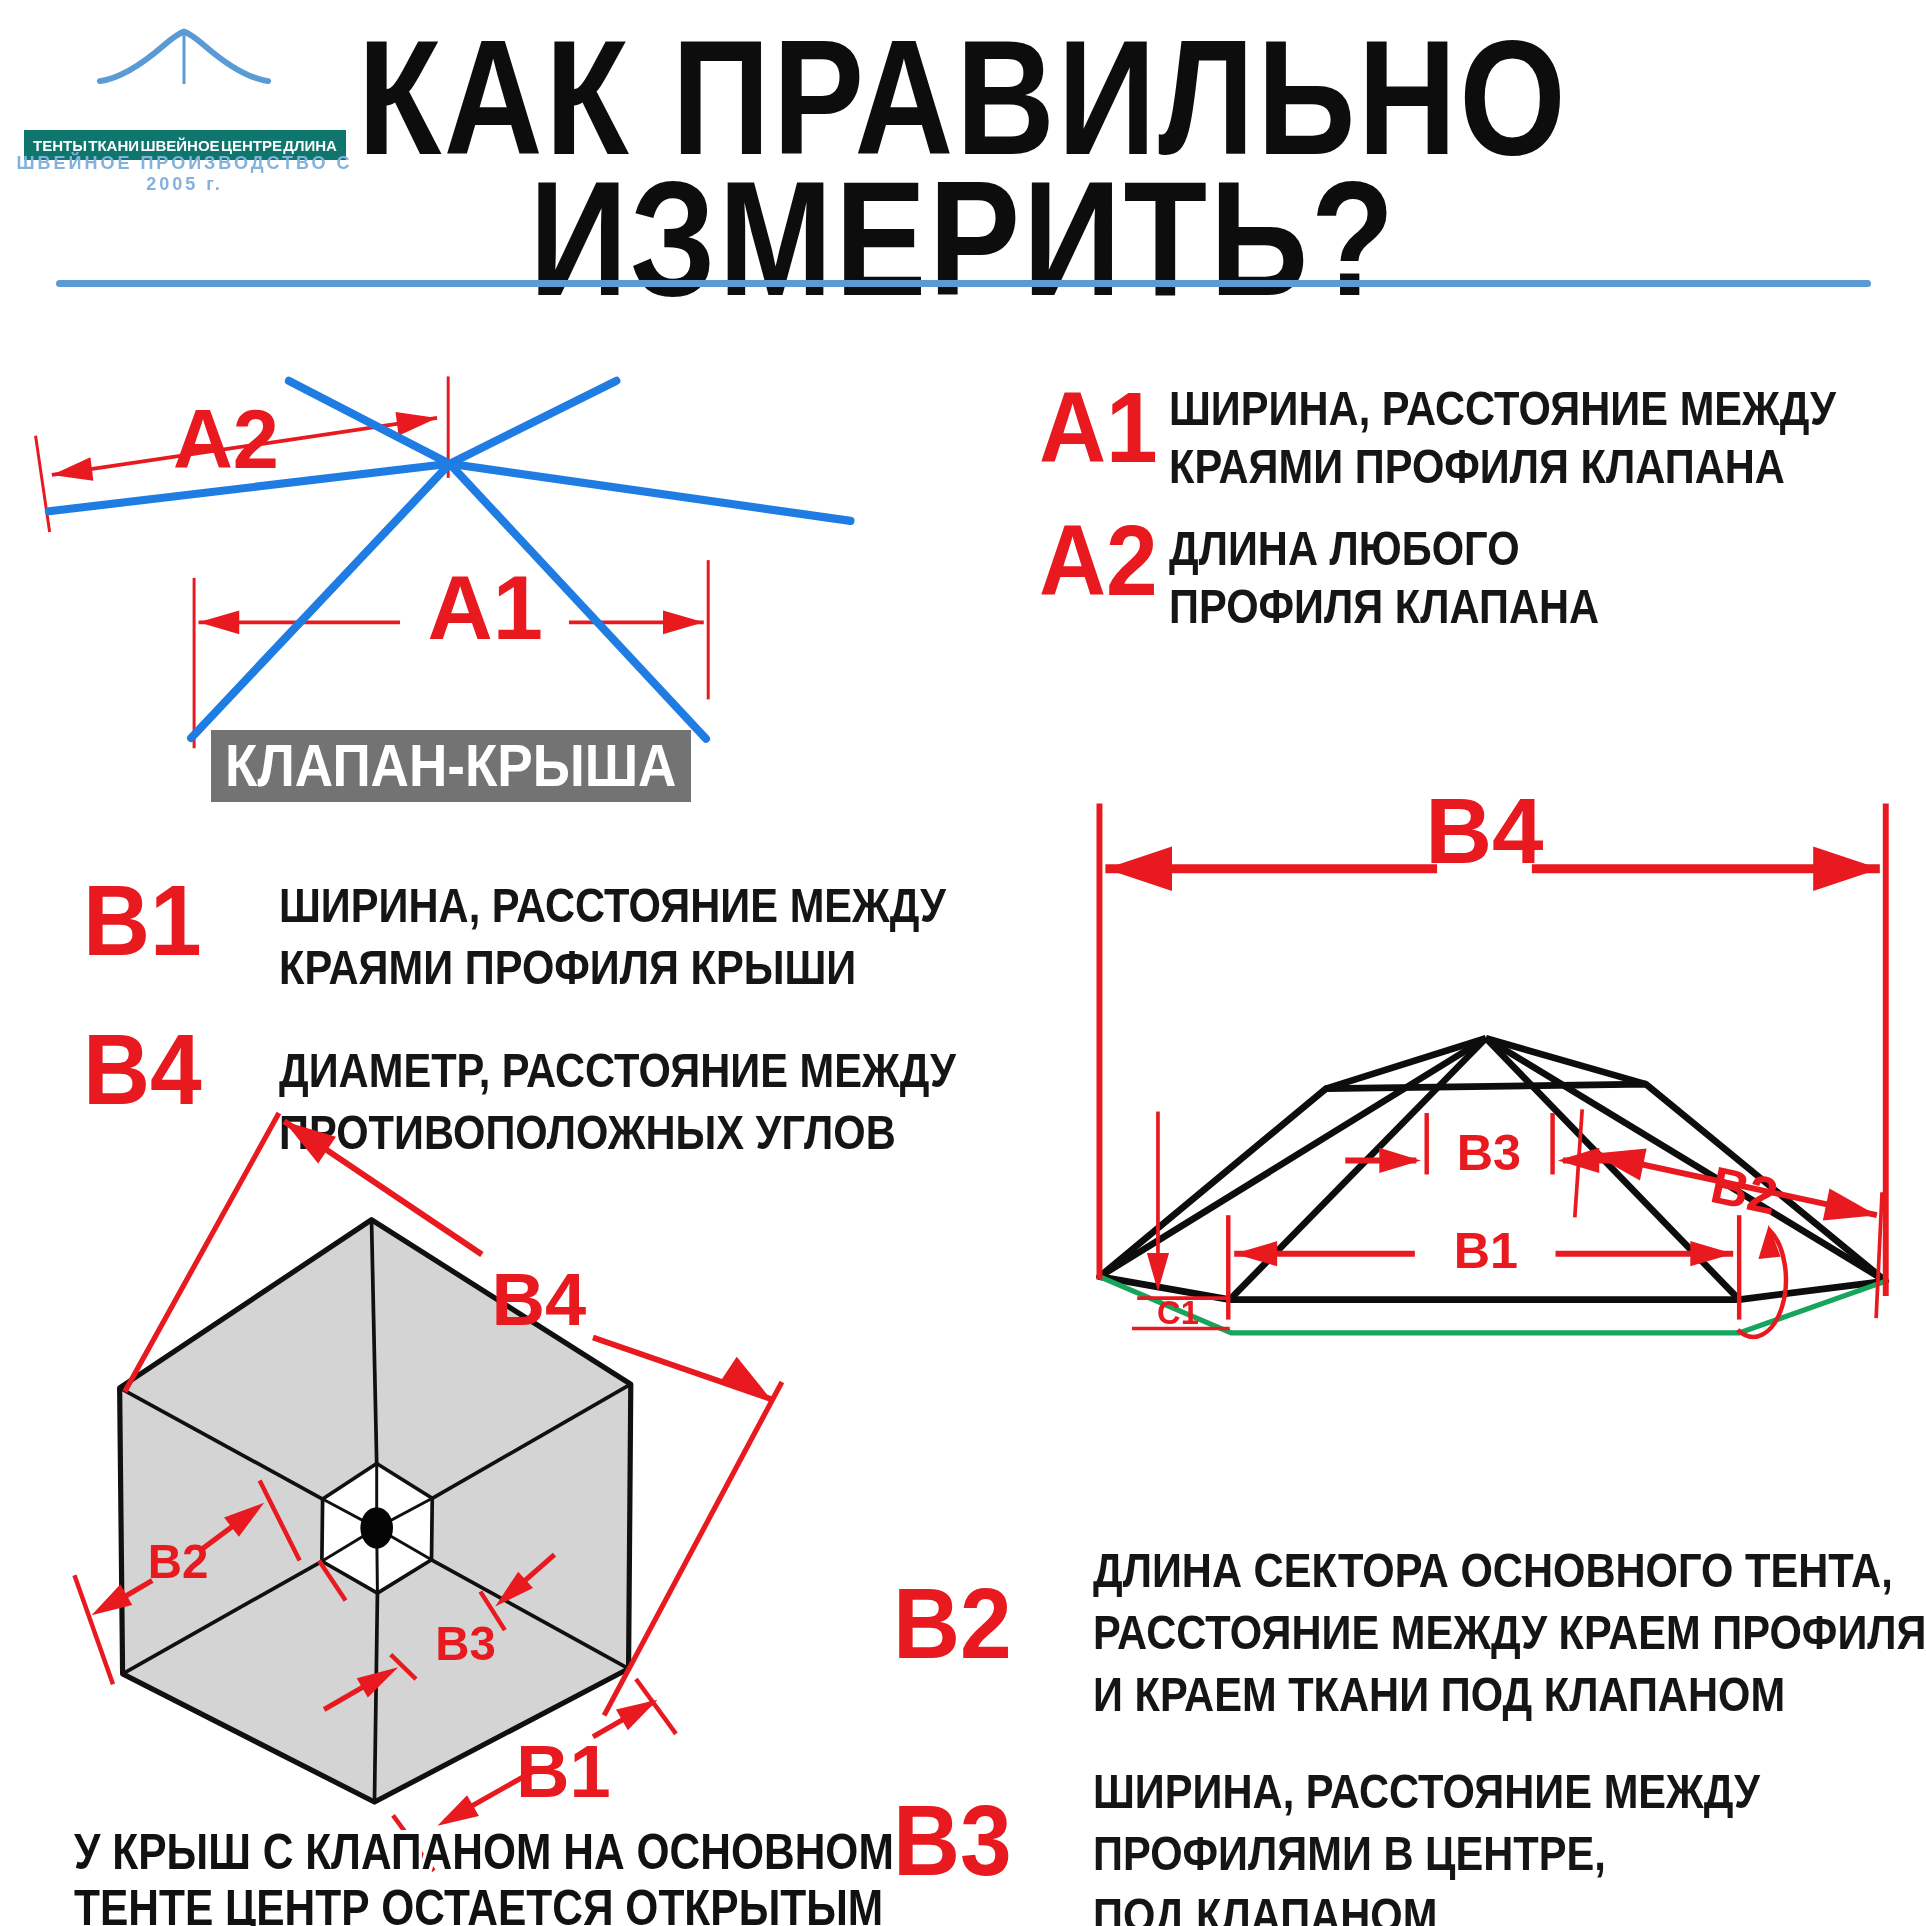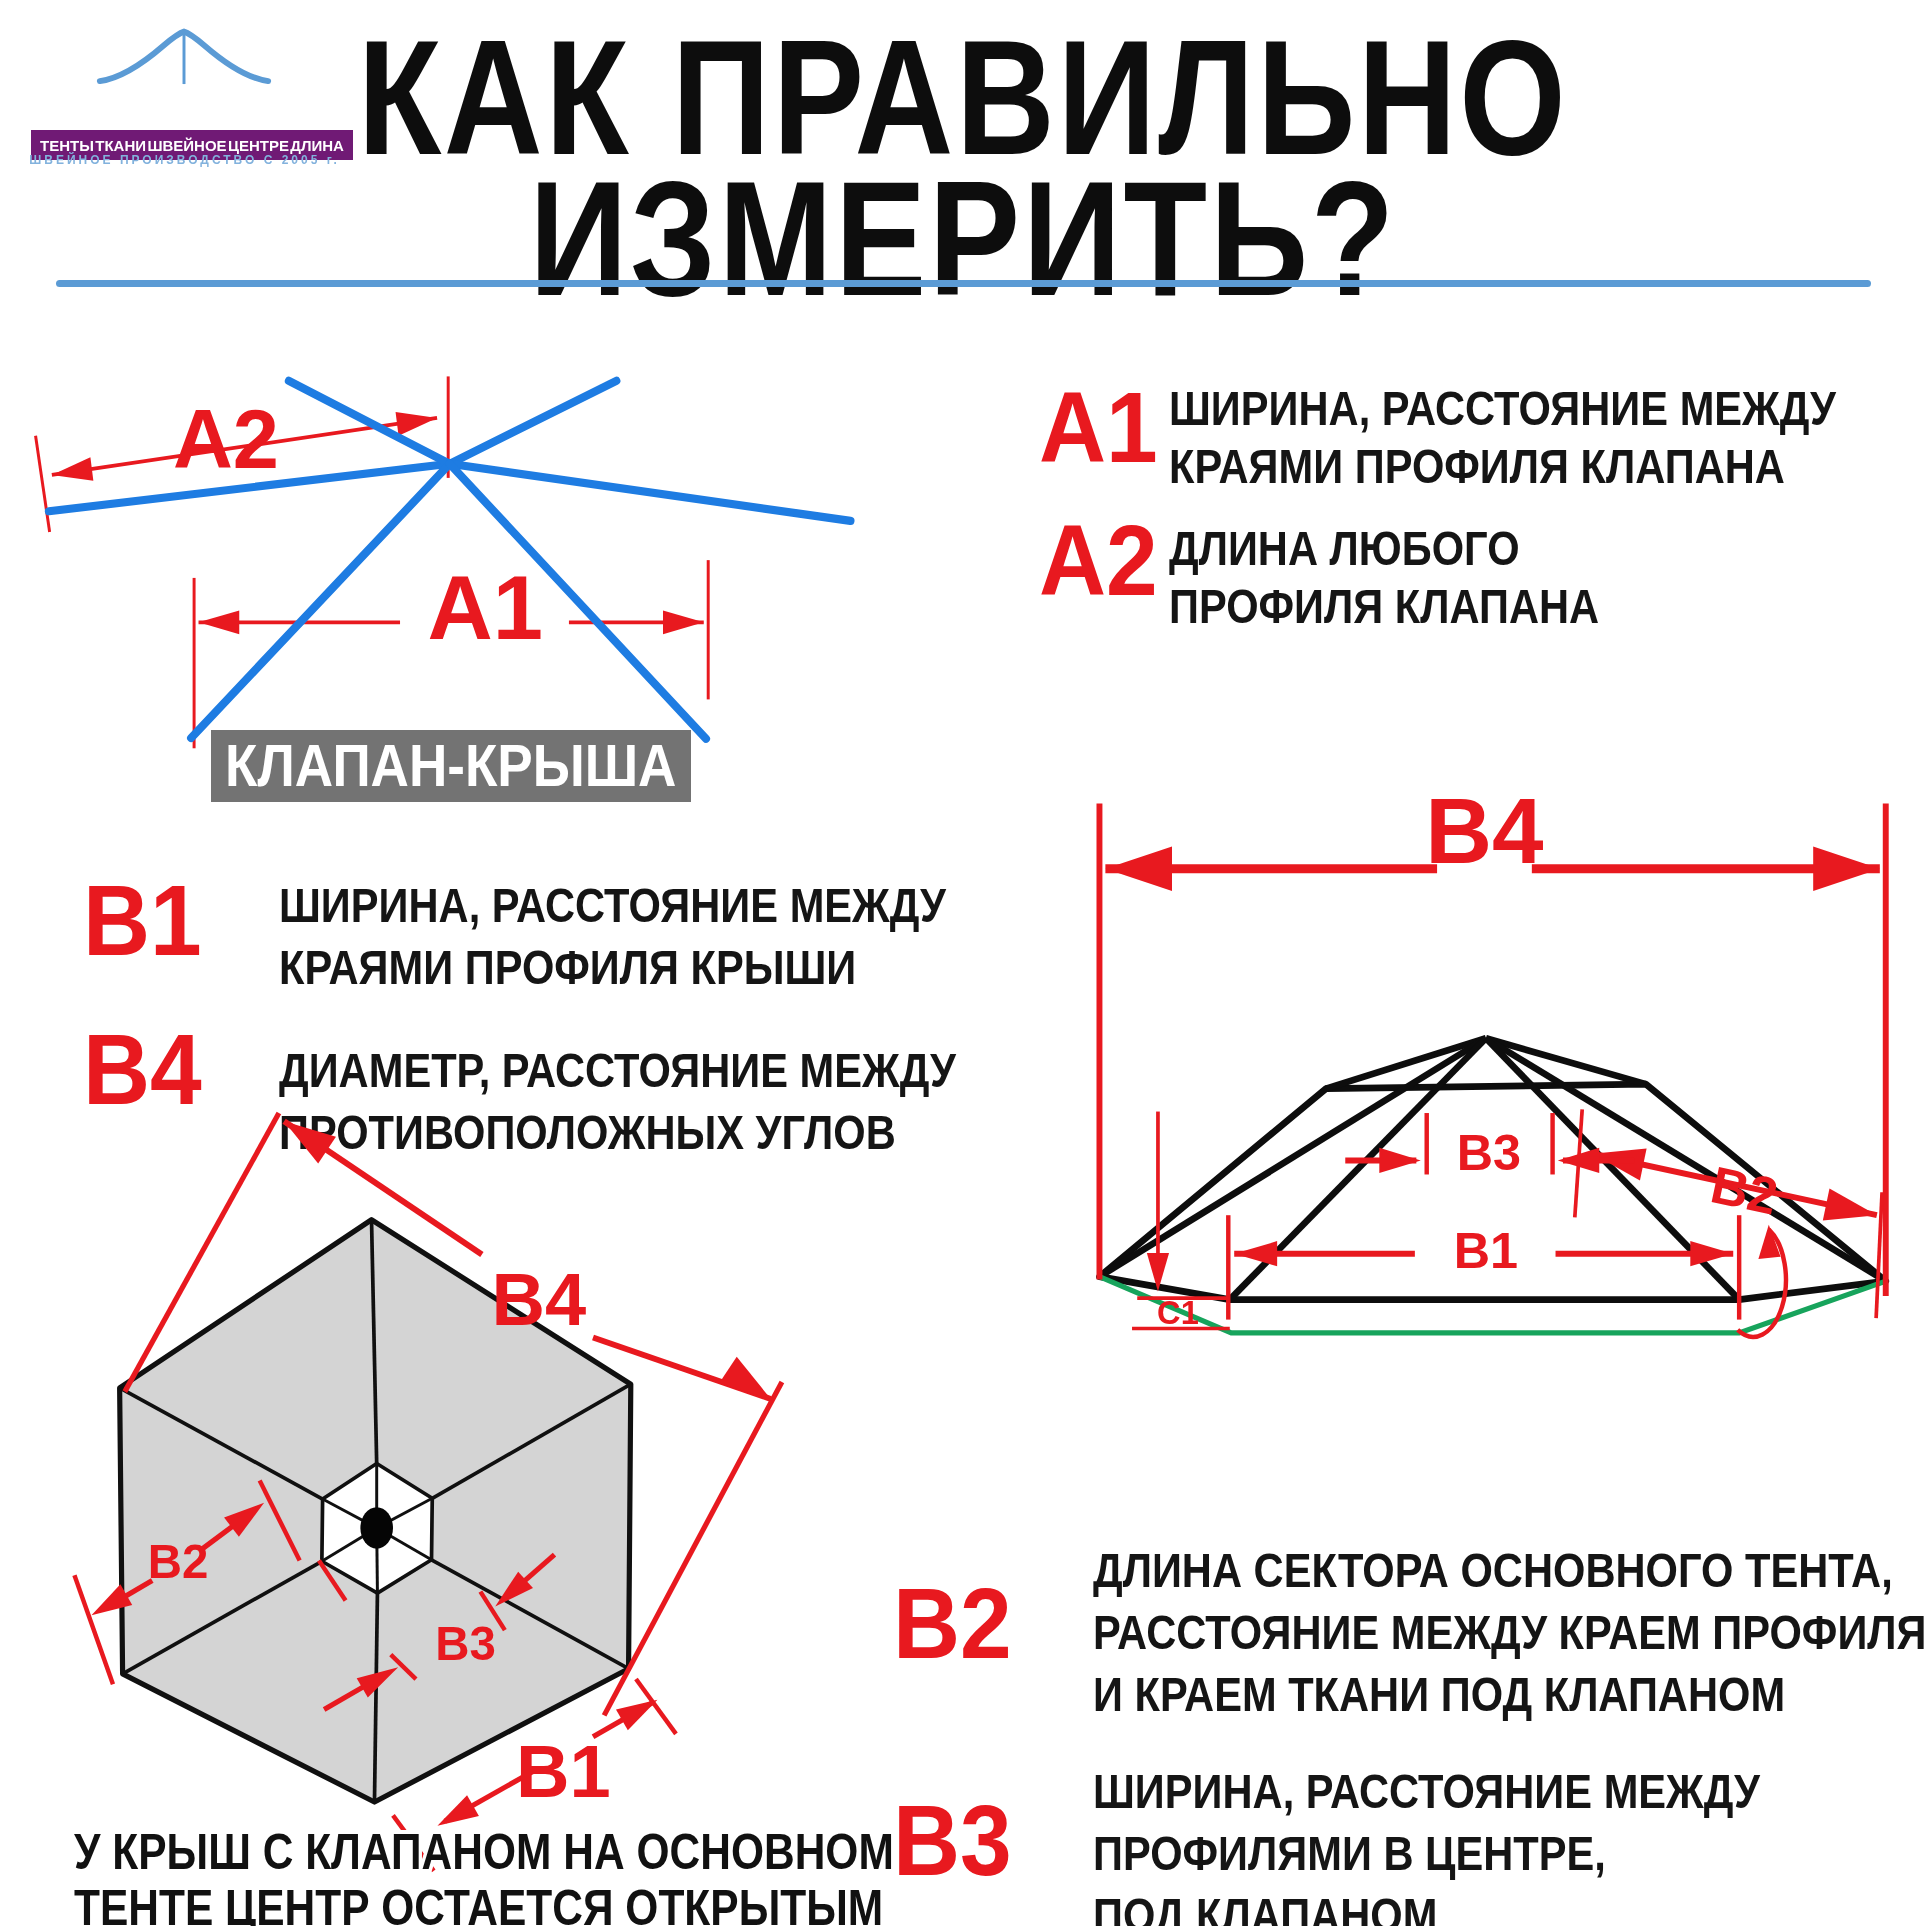--- a/index.html
+++ b/index.html
@@ -3,25 +3,25 @@
 <meta charset="utf-8">
 <style>
   html,body{margin:0;padding:0;background:#ffffff;}
   .canvas{position:relative;width:1926px;height:1926px;background:#ffffff;overflow:hidden;
           font-family:"Liberation Sans","DejaVu Sans",sans-serif;}
   .abs{position:absolute;}
   
   .logo-name{position:absolute;left:18.5px;top:80px;width:330px;text-align:center;
              font-family:"Liberation Serif","DejaVu Serif",serif;font-weight:700;
              font-size:46px;color:#4e8bc8;letter-spacing:0.7px;}
-  .logo-bar{position:absolute;left:24px;top:130px;width:322px;height:20px;background:#701a75;
-            display:flex;align-items:center;justify-content:space-between;padding:15px 9px;box-sizing:border-box;margin-left:7px;}
+  .logo-bar{position:absolute;left:24px;top:130px;width:322px;height:20px;background:#0f766e;
+            display:flex;align-items:center;justify-content:space-between;padding:15px 9px;box-sizing:border-box;}
   .logo-bar span{color:#ffffff;font-weight:700;font-size:15px;}
   .logo-since{position:absolute;left:15px;top:153px;width:339px;text-align:center;color:#82b2dd;
-              font-weight:700;font-size:12px;letter-spacing:3px;}
+              font-weight:700;font-size:18px;letter-spacing:3px;}
   
   .title{position:absolute;left:0;right:0;text-align:center;color:#0d0d0d;font-weight:700;
          font-size:163px;line-height:1;transform:scaleX(0.84);letter-spacing:3px;}
   .title1{top:16.3px;}
   .title2{top:157px;}
   .divider{position:absolute;left:56px;top:280px;width:1815px;height:7.4px;background:#5b9bd5;border-radius:3.7px;}
   
   .caption-box{position:absolute;background:#737373;display:flex;align-items:center;justify-content:center;}
   .caption-box span{color:#ffffff;font-weight:700;transform:scaleX(0.9);white-space:nowrap;}
   

